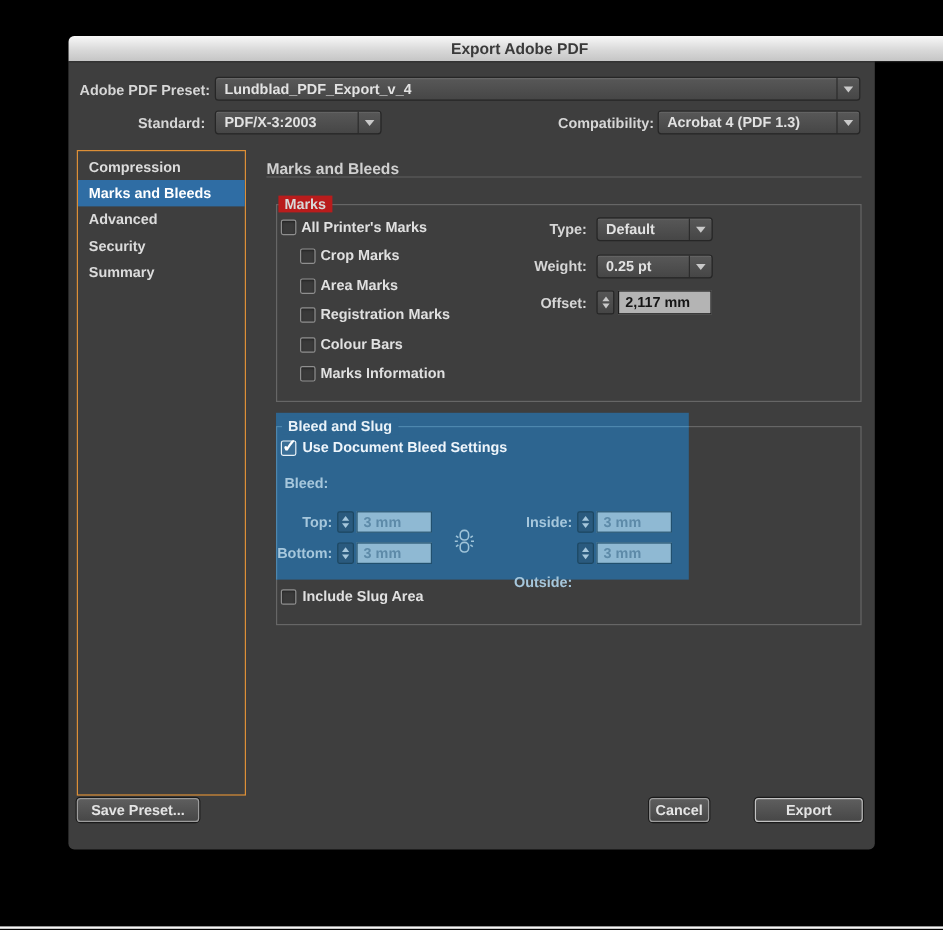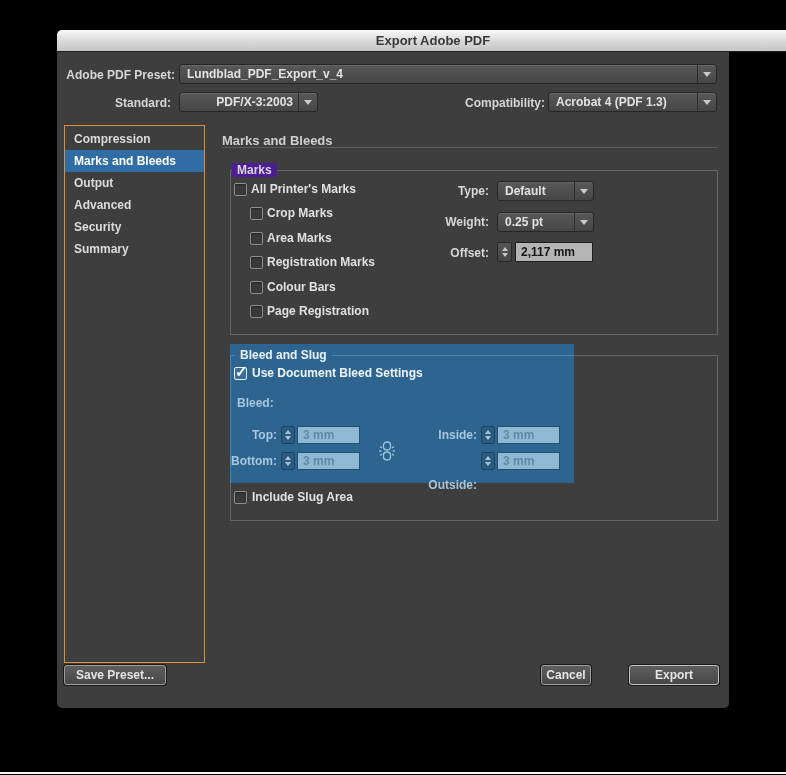--- a/index.html
+++ b/index.html
@@ -34,21 +34,21 @@
   .nav { position:absolute; left:7px; top:95px; width:141px; height:538px;
          border:1px solid #dd8f37; z-index:1; padding-top:2px; }
   .nav .item { height:22px; line-height:22px; padding-left:9px; font-size:12px; font-weight:600; color:#dcdcdc; }
   .nav .item.on { background:#2f6da4; color:#fff; }
 
   .panel-title { position:absolute; left:165px; top:103px; font-size:13px; font-weight:600; color:#d0d0d0; }
   .hsep { position:absolute; left:165px; top:117px; width:496px; height:1px; background:#5c5c5c; }
 
   .fieldset { position:absolute; border:1px solid #666; z-index:1; }
   .legend { position:absolute; font-size:12px; font-weight:600; color:#d8d8d8;
-            background:#4c1d95; padding:0 5px; z-index:3; white-space:nowrap; }
+            background:#b91c1c; padding:0 5px; z-index:3; white-space:nowrap; }
 
   .cb { position:absolute; width:13px; height:13px; background:#3a3a3a; border:1px solid #8f8f8f;
         border-radius:2px; box-shadow:inset 0 1px 2px rgba(0,0,0,.45); z-index:3; cursor:default; }
   .cb.on::after { content:"\2713"; position:absolute; top:-5px; left:0; font-size:15px; font-weight:700; color:#fff; }
   .cblabel { position:absolute; font-size:12px; font-weight:700; color:#e0e0e0; line-height:13px;
              white-space:nowrap; z-index:3; }
 
   .stepper { position:absolute; width:15px; height:20px; background:linear-gradient(#565656,#454545);
              border:1px solid #262626; border-radius:2px; display:flex; flex-direction:column;
              align-items:center; justify-content:center; gap:2px; z-index:3; cursor:default; }
@@ -86,39 +86,38 @@
 
     <div class="lbl r" style="left:0;top:38px;width:118px;">Adobe PDF Preset:</div>
     <div class="dd" style="left:122px;top:34px;width:538px;">
       <span class="txt">Lundblad_PDF_Export_v_4</span>
       <span class="arrow">
           <i class="tri-down"></i>
         </span>
     </div>
 
     <div class="lbl r" style="left:0;top:66px;width:114px;">Standard:</div>
-    <div class="dd" style="left:122px;top:62px;width:139px;justify-content:flex-end;">
+    <div class="dd" style="left:122px;top:62px;width:139px;">
       <span class="txt">PDF/X-3:2003</span>
       <span class="arrow">
           <i class="tri-down"></i>
         </span>
     </div>
 
     <div class="lbl r" style="left:340px;top:66px;width:148px;">Compatibility:</div>
     <div class="dd" style="left:491px;top:62px;width:169px;">
       <span class="txt">Acrobat 4 (PDF 1.3)</span>
       <span class="arrow">
           <i class="tri-down"></i>
         </span>
     </div>
 
     <div class="nav">
       <div class="item">Compression</div>
       <div class="item on">Marks and Bleeds</div>
-      <div class="item">Output</div>
       <div class="item">Advanced</div>
       <div class="item">Security</div>
       <div class="item">Summary</div>
     </div>
 
     <div class="panel-title">Marks and Bleeds</div>
     <div class="hsep"></div>
 
     <div class="fieldset" style="left:173px;top:140px;width:488px;height:165px;"></div>
     <div class="legend" style="left:175px;top:133px;">Marks</div>
@@ -132,21 +131,21 @@
     <span class="cb" style="left:193px;top:202px;"></span>
     <span class="cblabel" style="left:210px;top:202px;">Area Marks</span>
 
     <span class="cb" style="left:193px;top:226px;"></span>
     <span class="cblabel" style="left:210px;top:226px;">Registration Marks</span>
 
     <span class="cb" style="left:193px;top:251px;"></span>
     <span class="cblabel" style="left:210px;top:251px;">Colour Bars</span>
 
     <span class="cb" style="left:193px;top:275px;"></span>
-    <span class="cblabel" style="left:210px;top:275px;">Page Registration</span>
+    <span class="cblabel" style="left:210px;top:275px;">Marks Information</span>
 
     <div class="lbl r" style="left:300px;top:154px;width:132px;">Type:</div>
     <div class="dd" style="left:440px;top:151px;width:97px;">
       <span class="txt">Default</span>
       <span class="arrow">
           <i class="tri-down"></i>
         </span>
     </div>
 
     <div class="lbl r" style="left:300px;top:185px;width:132px;">Weight:</div>

